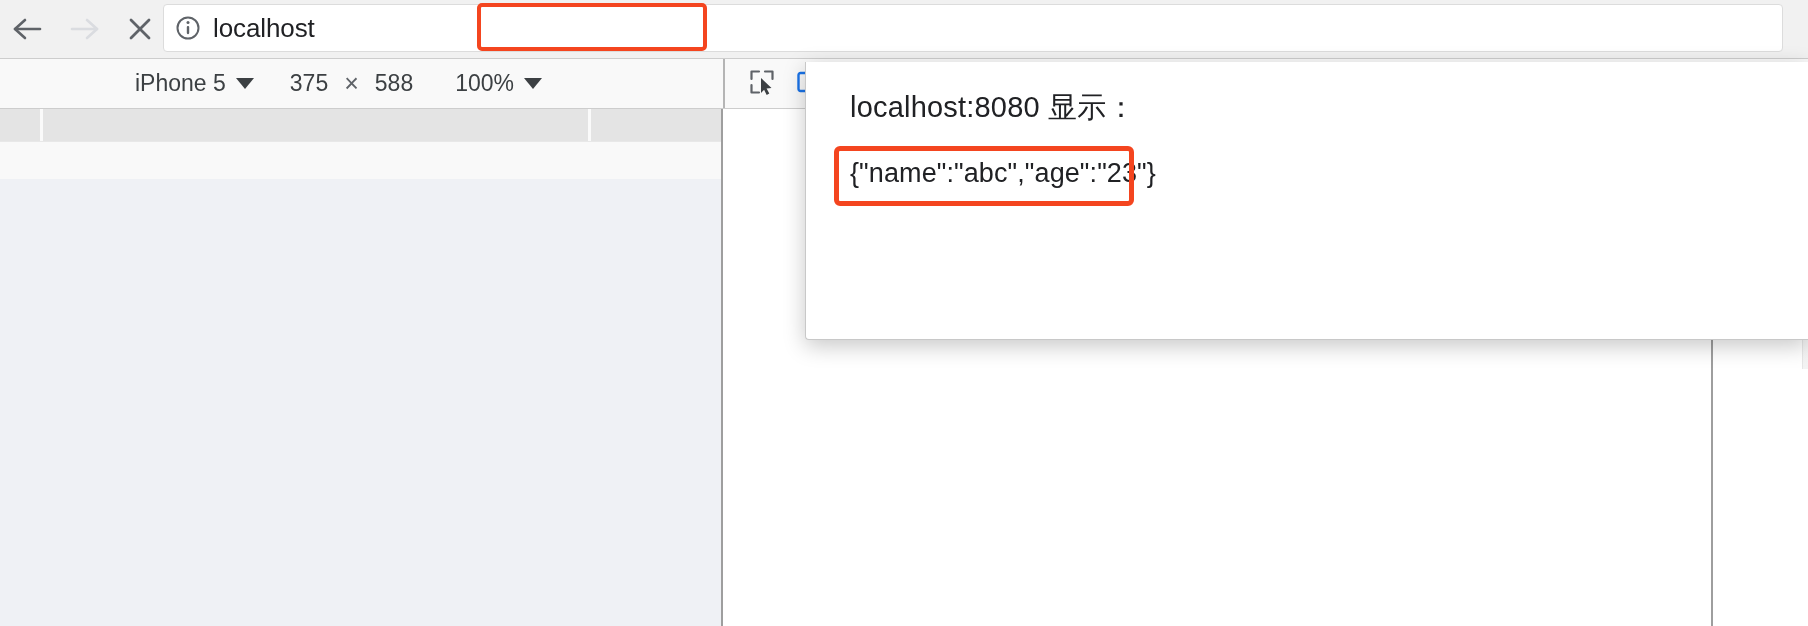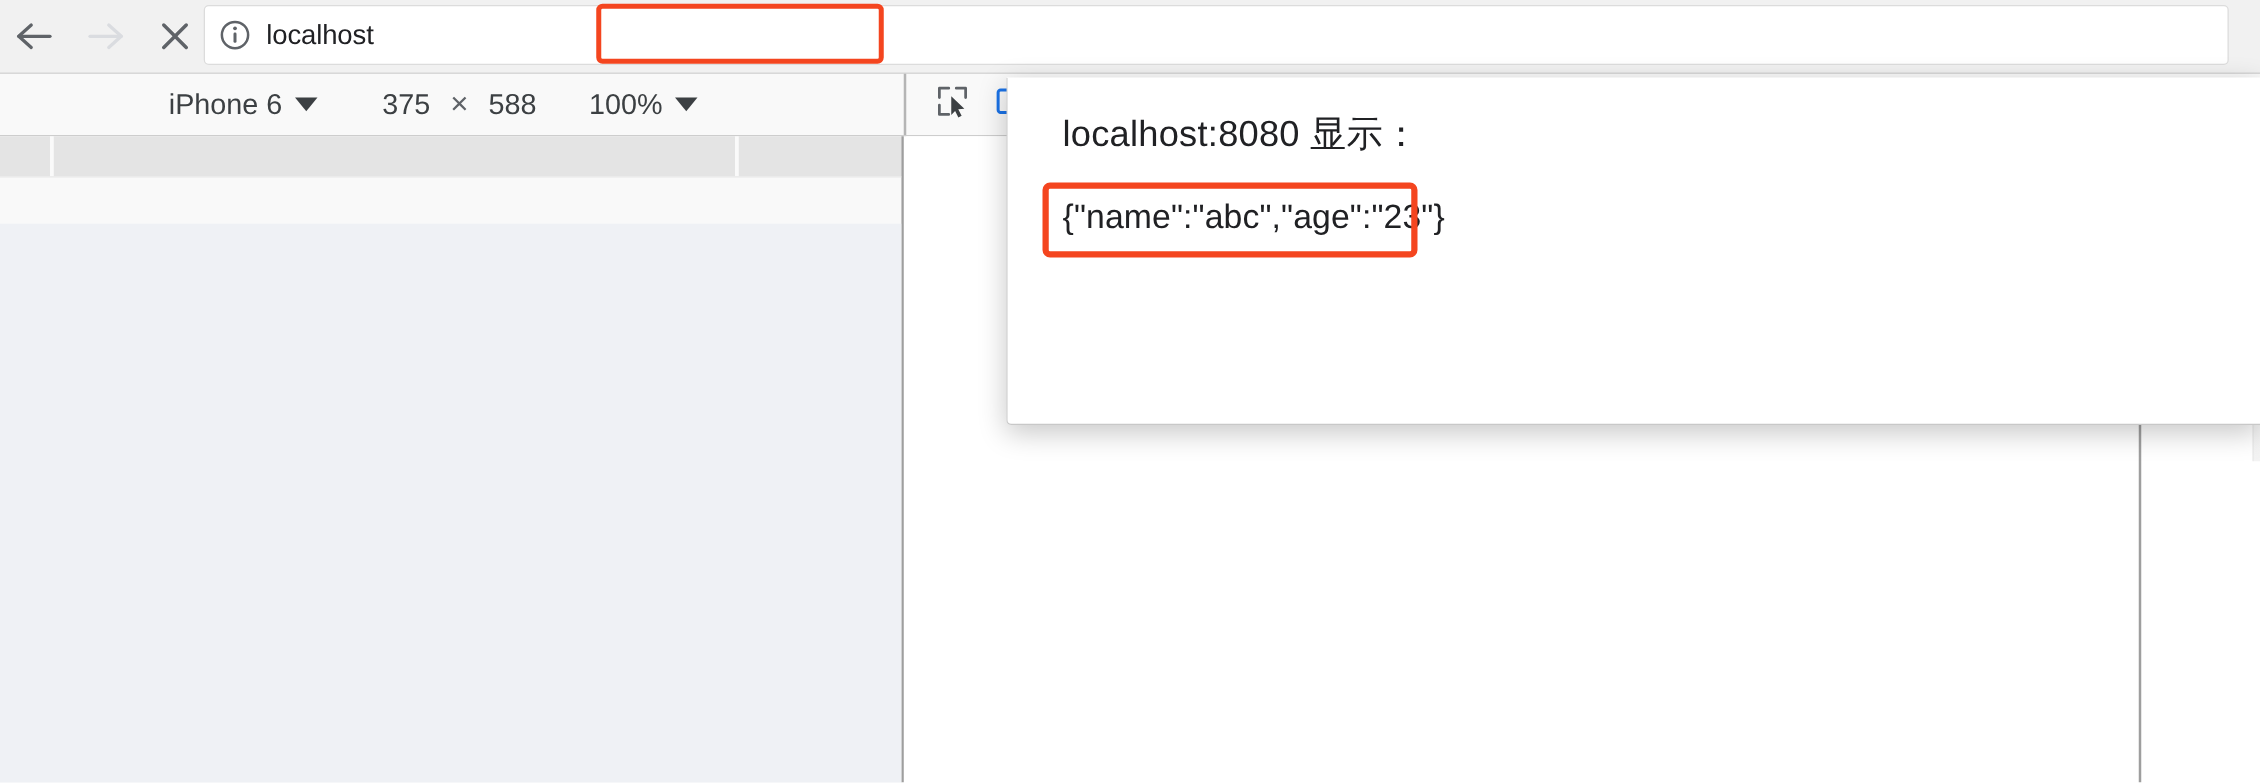--- a/index.html
+++ b/index.html
@@ -61,21 +61,21 @@
     overflow: hidden;
   }
   .info-icon {
     margin-left: 11px;
     margin-right: 12px;
     flex: 0 0 auto;
     display: flex;
     align-items: center;
   }
   .url-text {
-    font-size: 22px;
+    font-size: 26px;
     letter-spacing: -0.1px;
     white-space: nowrap;
     display: flex;
     align-items: baseline;
   }
   .url-host { color: #202124; }
   .url-rest { color: #8a8d91; }
   .url-query { color: #8a8d91; }
 
   
@@ -118,21 +118,21 @@
   .caret-down {
     width: 0; height: 0;
     border-left: 9px solid transparent;
     border-right: 9px solid transparent;
     border-top: 11px solid #3c4043;
   }
   .dim-group {
     display: flex;
     align-items: center;
     gap: 16px;
-    margin-left: 52px;
+    margin-left: 36px;
   }
   .dim-x {
     color: #5f6368;
     font-size: 25px;
   }
   .zoom-select {
     display: flex;
     align-items: center;
     gap: 10px;
     margin-left: 42px;
@@ -308,21 +308,21 @@
       </span>
     </div>
 
     <div class="annot-url"></div>
   </div>
 
   <div class="devtools-toolbar">
 
     <div class="device-controls">
       <div class="dev-select">
-        <span>iPhone 6</span>
+        <span>iPhone 5</span>
         <span class="caret-down"></span>
       </div>
       <div class="dim-group">
         <span>375</span>
         <span class="dim-x">×</span>
         <span>588</span>
       </div>
       <div class="zoom-select">
         <span>100%</span>
         <span class="caret-down"></span>

